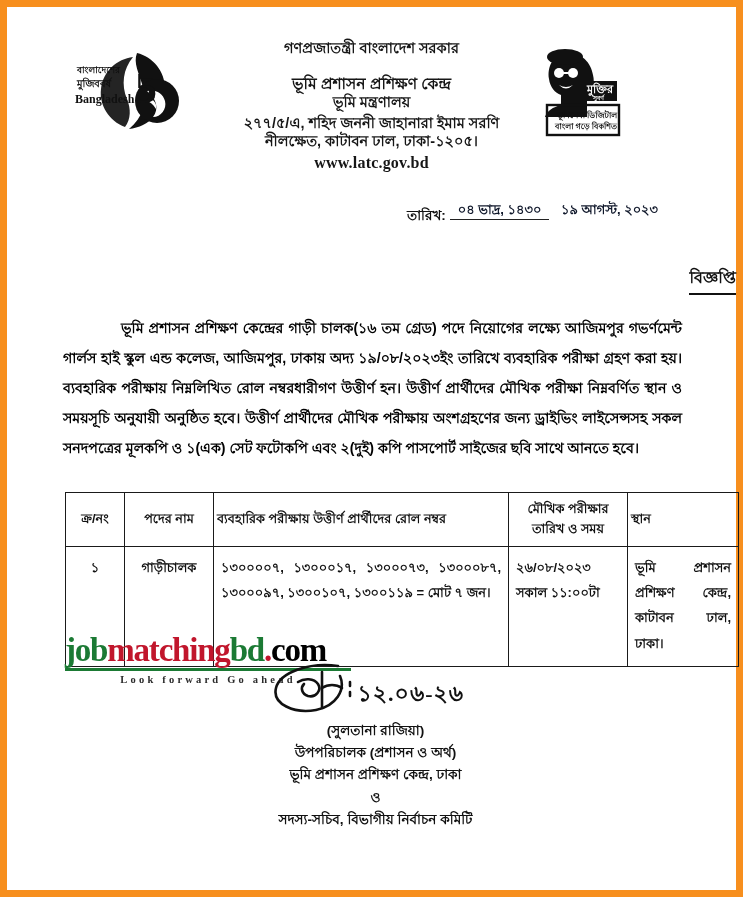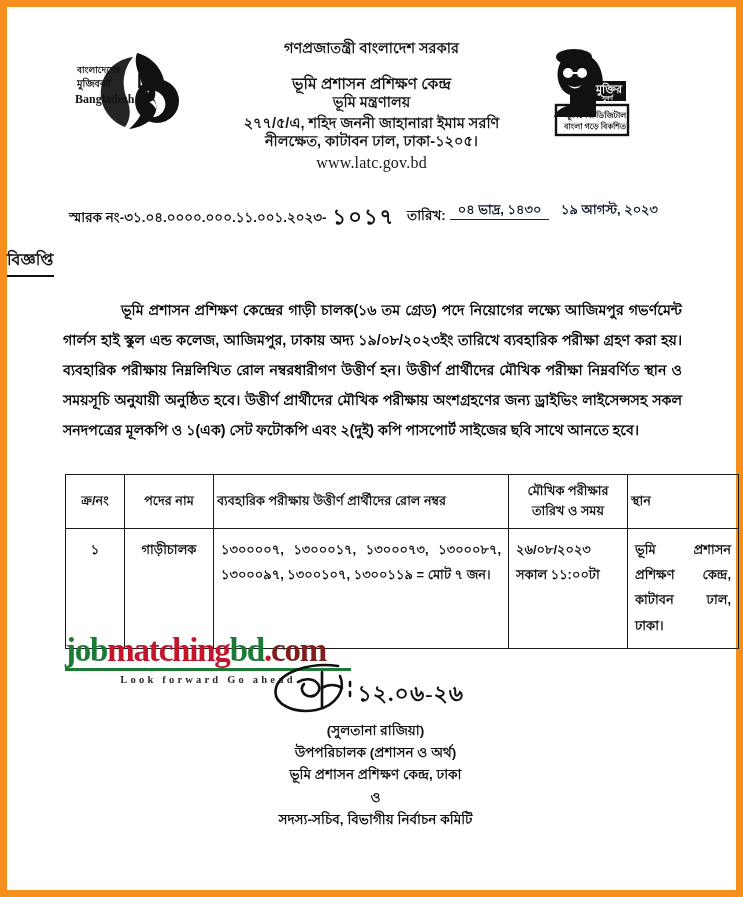--- a/index.html
+++ b/index.html
@@ -48,21 +48,21 @@
   }
   .logo-left {
     position: absolute;
     left: 66px;
     top: 8px;
     width: 118px;
     height: 92px;
   }
   .logo-right {
     position: absolute;
-    right: 96px;
+    right: 105px;
     top: 4px;
     width: 96px;
     height: 104px;
   }
   .header-text {
     text-align: center;
     color: #111;
   }
   .h-line {
     display: block;
@@ -83,21 +83,21 @@
     font-weight: 600;
     margin-bottom: 2px;
   }
   .h-addr1, .h-addr2 {
     font-size: 14.5px;
     font-weight: 600;
   }
   .h-web {
     font-size: 16px;
     font-family: "Liberation Serif", "DejaVu Serif", serif;
-    font-weight: 400;
+    font-weight: 700;
     letter-spacing: .2px;
     margin-top: 2px;
   }
 
   
   .memo-row {
     position: relative;
     margin-top: 14px;
     height: 48px;
     padding: 0 56px 0 62px;
@@ -142,22 +142,22 @@
   .date-top {
     padding: 1px 8px 2px;
     border-bottom: 1.4px solid #222;
   }
   .date-bottom {
     padding: 2px 8px 1px;
   }
 
   
   .notice-title-wrap {
-    text-align: left;
-    margin-top: 6px;
+    text-align: right;
+    margin-top: 24px;
   }
   .notice-title {
     display: inline-block;
     font-size: 16px;
     font-weight: 700;
     color: #111;
     border-bottom: 2px solid #111;
     padding-bottom: 1px;
   }
 
@@ -215,21 +215,21 @@
   .wm-main {
     font-family: "Liberation Serif", "DejaVu Serif", serif;
     font-size: 33px;
     font-weight: 700;
     letter-spacing: -1.2px;
     line-height: 1;
     white-space: nowrap;
   }
   .wm-green  { color: #1B7A34; }
   .wm-red    { color: #C1162C; }
-  .wm-yellow { color: #7f1d1d; }
+  .wm-yellow { color: #000000; }
   .wm-rule {
     height: 3px;
     background: #1B7A34;
     margin-top: 1px;
     width: 286px;
   }
   .wm-sub {
     font-family: "Liberation Serif", "DejaVu Serif", serif;
     font-size: 10.5px;
     font-weight: 700;
@@ -333,23 +333,20 @@
         <span class="h-line h-gov">গণপ্রজাতন্ত্রী বাংলাদেশ সরকার</span>
         <span class="h-line h-org">ভূমি প্রশাসন প্রশিক্ষণ কেন্দ্র</span>
         <span class="h-line h-min">ভূমি মন্ত্রণালয়</span>
         <span class="h-line h-addr1">২৭৭/৫/এ, শহিদ জননী জাহানারা ইমাম সরণি</span>
         <span class="h-line h-addr2">নীলক্ষেত, কাটাবন ঢাল, ঢাকা-১২০৫।</span>
         <span class="h-line h-web">www.latc.gov.bd</span>
       </div>
     </div>
 
     <div class="memo-row">
-      <div class="memo-no">
-        <span>স্মারক নং-৩১.০৪.০০০০.০০০.১১.০০১.২০২৩-</span><span class="memo-hand">১০১৭</span>
-      </div>
 
       <div class="date-block">
         <span class="date-label">তারিখ:</span>
         <span class="date-stack">
           <span class="date-top">০৪ ভাদ্র, ১৪৩০</span>
           <span class="date-bottom">১৯ আগস্ট, ২০২৩</span>
         </span>
       </div>
     </div>
 

